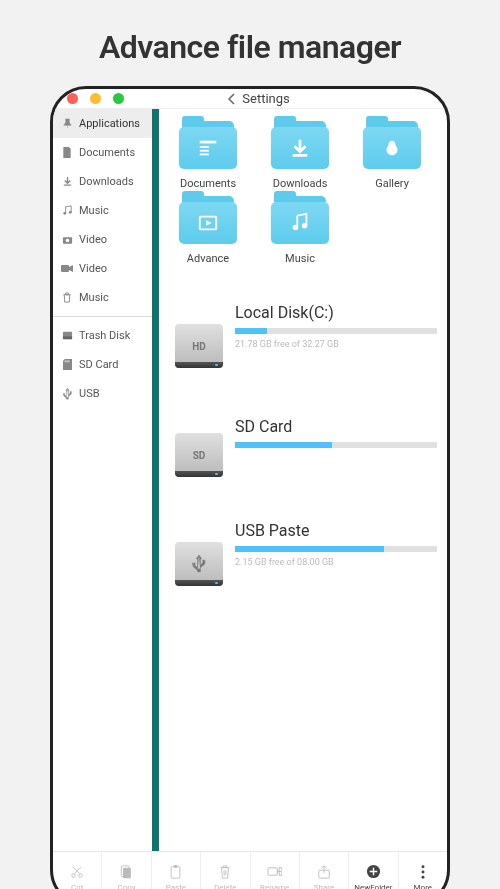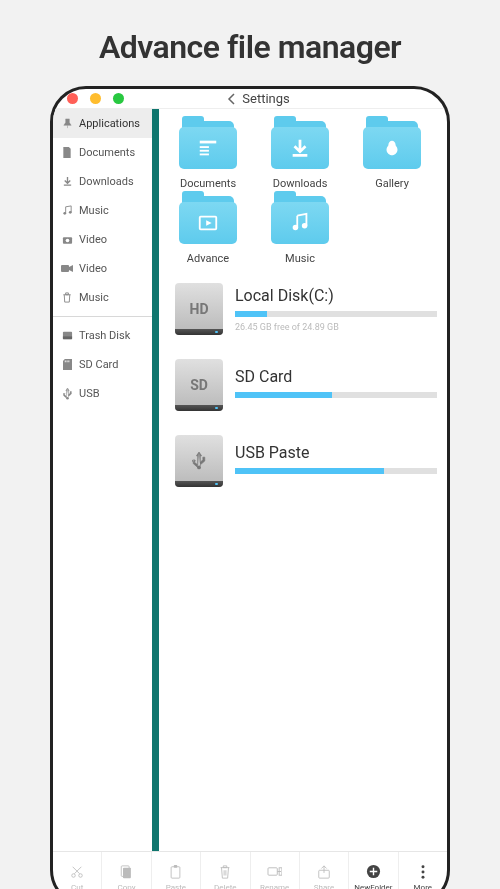--- a/index.html
+++ b/index.html
@@ -27,21 +27,21 @@
 .folder-grid { display:flex; flex-wrap:wrap; gap:6px; margin-bottom:18px; }
 .folder-tile { width:86px; display:flex; flex-direction:column; align-items:center; cursor:pointer; }
 .folder-img { width:58px; height:48px; position:relative; }
 .folder-back { position:absolute; top:0; left:3px; width:52px; height:44px; background:#5ecbed; border-radius:5px; }
 .folder-tab { position:absolute; top:-5px; left:3px; width:22px; height:10px; background:#5ecbed; border-radius:3px 3px 0 0; }
 .folder-front { position:absolute; top:6px; left:0; width:58px; height:42px; background:linear-gradient(180deg,#7dd8f2,#5ecbed); border-radius:5px; display:flex; align-items:center; justify-content:center; color:#fff; }
 .folder-label { margin-top:8px; font-size:11px; color:#444; text-align:center; }
 
 .storage-list { padding:0 4px 0 10px; }
 .storage-item { display:flex; gap:12px; margin-bottom:24px; align-items:center; }
-.drive-box { width:48px; height:52px; background:linear-gradient(180deg,#e0e0e0,#b8b8b8); border-radius:4px; position:relative; display:flex; align-items:center; justify-content:center; font-size:14px; font-weight:700; color:#777; }
+.drive-box { width:48px; height:44px; background:linear-gradient(180deg,#e0e0e0,#b8b8b8); border-radius:4px; position:relative; display:flex; align-items:center; justify-content:center; font-size:10px; font-weight:700; color:#777;margin-top:41px; }
 .drive-box::after { content:""; position:absolute; bottom:0; left:0; right:0; height:6px; background:linear-gradient(180deg,#555,#333); border-radius:0 0 4px 4px; }
 .drive-led { position:absolute; bottom:2px; right:5px; width:3px; height:2px; background:#4fc3f7; border-radius:1px; z-index:2; }
 .storage-info { flex:1; }
 .storage-name { font-size:16px; color:#333; margin-bottom:6px; }
 .progress-bar { width:100%; height:6px; background:#e0e0e0; overflow:hidden; margin-bottom:5px; }
 .progress-fill { height:100%; background:#4fc3f7; }
 .storage-detail { font-size:9px; color:#bbb; }
 
 .toolbar { height:52px; border-top:1px solid #e6e6e6; display:flex; }
 .tool-btn { flex:1; display:flex; flex-direction:column; align-items:center; justify-content:center; gap:3px; font-size:8px; color:#bbb; border-right:1px solid #eee; cursor:pointer; }
@@ -245,21 +245,21 @@
           <div class="storage-item">
             <div class="drive-box">
               <span>HD</span>
               <div class="drive-led"></div>
             </div>
   <div class="storage-info">
     <div class="storage-name">Local Disk(C:)</div>
     <div class="progress-bar">
                 <div class="progress-fill" style="width:16%"></div>
               </div>
-    <div class="storage-detail">26.45 GB free of 24.89 GB</div>
+    <div class="storage-detail">21.78 GB free of 32.27 GB</div>
   </div>
           </div>
           <div class="storage-item">
             <div class="drive-box">
               <span>SD</span>
               <div class="drive-led"></div>
             </div>
   <div class="storage-info">
     <div class="storage-name">SD Card</div>
     <div class="progress-bar">
@@ -273,20 +273,21 @@
                 <path d="M5 0 L7 3 L6 3 L6 8 L8 6 L8 4 L9.5 4 L9.5 7 L6 10 L6 11 M5 0 L3 3 L4 3 L4 10 L1.5 8 L1.5 6 A1 1 0 1 1 0.5 6 L0.5 9 L4 12 L4 11" stroke="#777" fill="#777" stroke-width="0.5"></path>
                 <circle cx="5" cy="12" r="1.5" fill="#777"></circle>
               </svg>
               <div class="drive-led"></div>
             </div>
   <div class="storage-info">
     <div class="storage-name">USB Paste</div>
     <div class="progress-bar">
                 <div class="progress-fill" style="width:74%"></div>
               </div>
+    <div class="storage-detail">2.15 GB free of 08.00 GB</div>
   </div>
           </div>
         </div>
     </div>
 
   </div>
 
   <div class="toolbar" id="toolbar">
       <div class="tool-btn">
         <span class="tool-icon">

